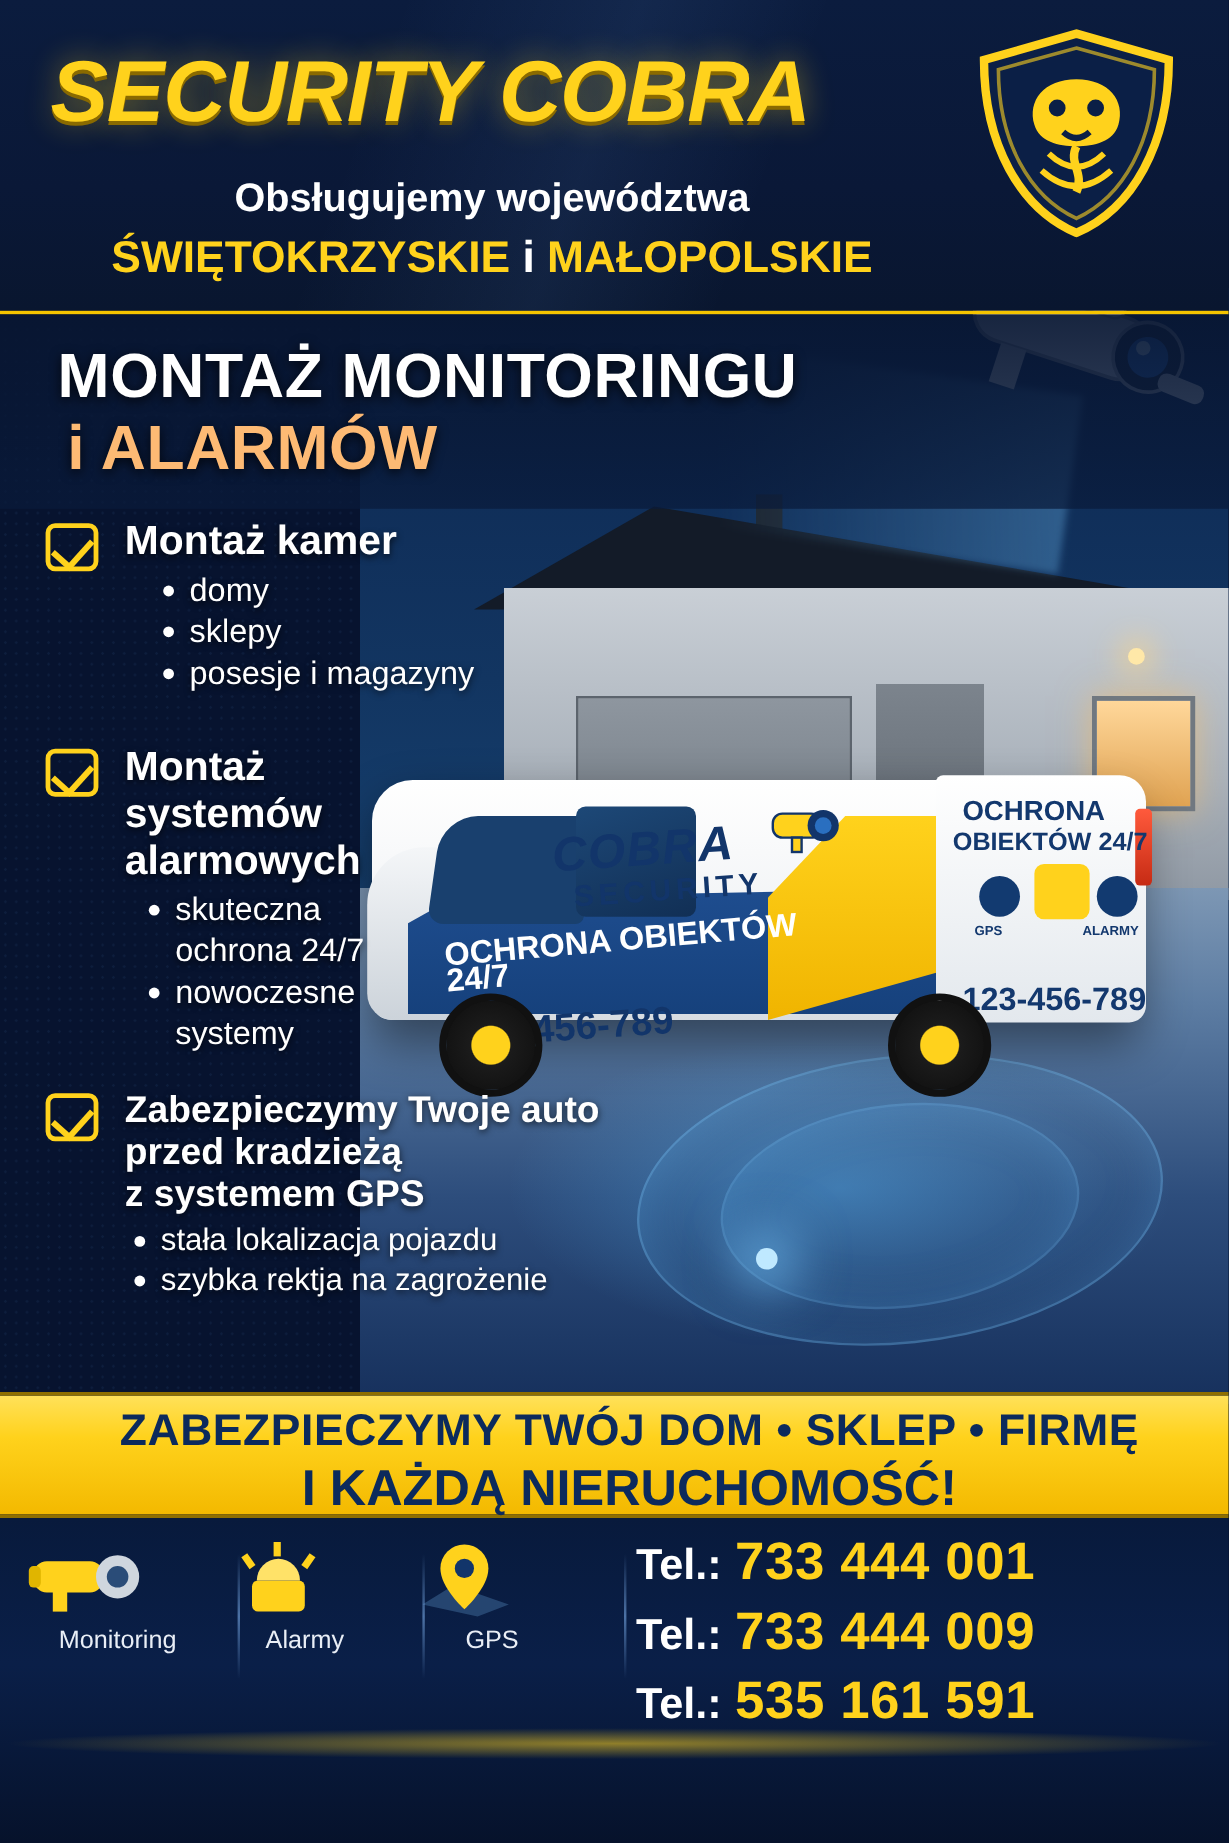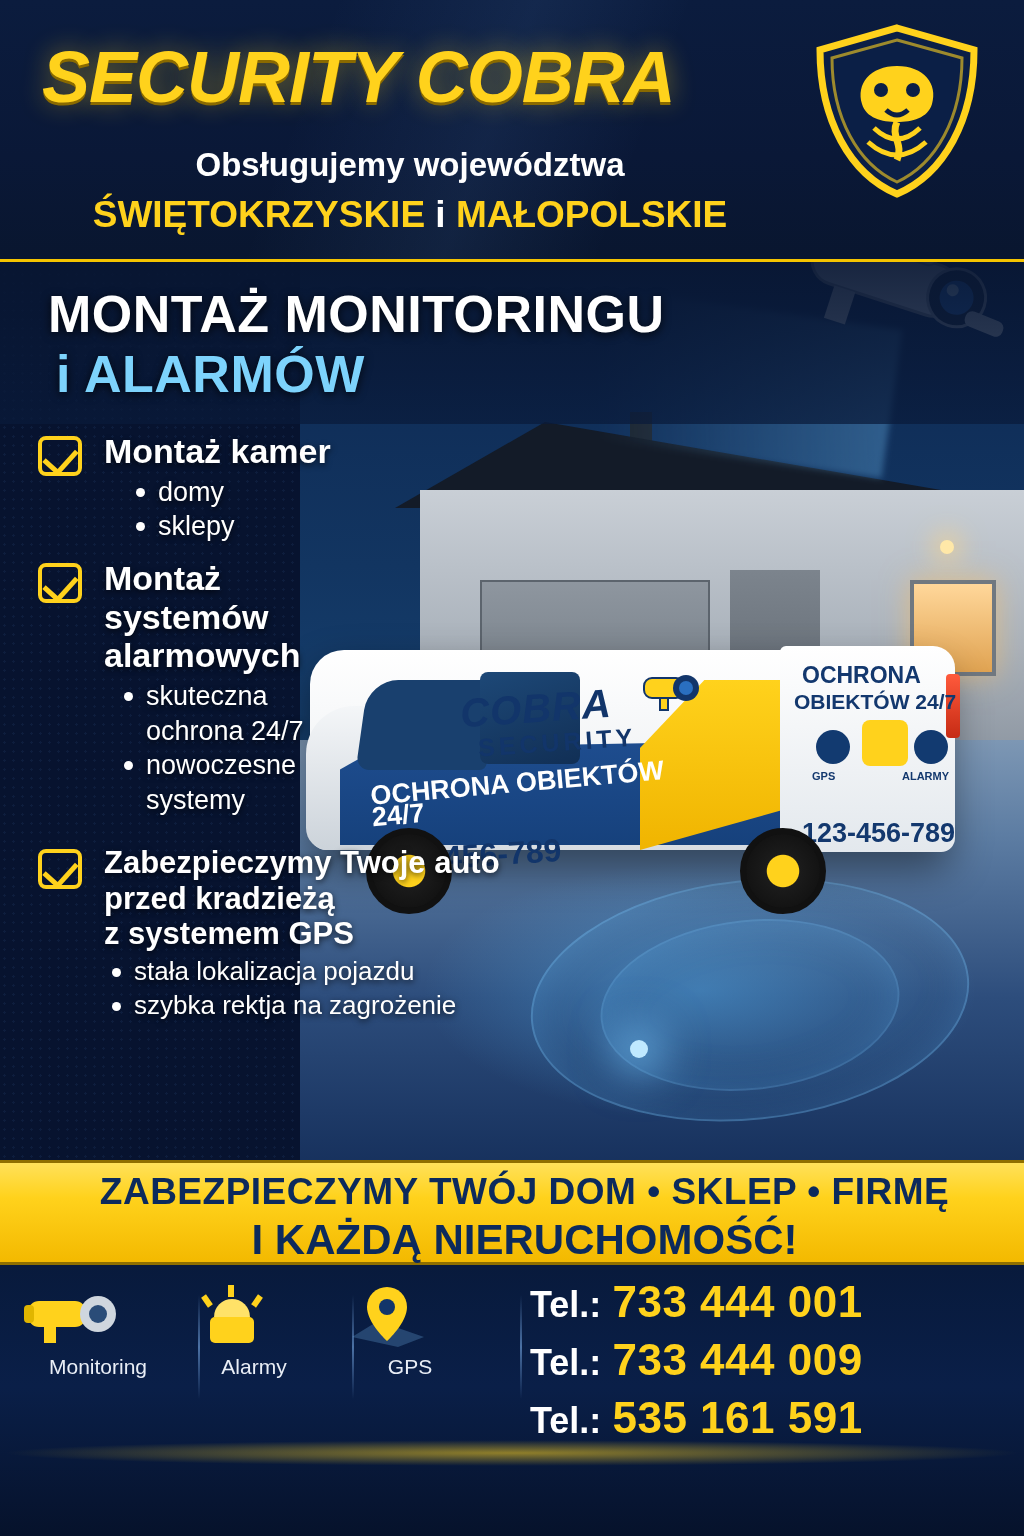--- a/index.html
+++ b/index.html
@@ -69,21 +69,21 @@
     position: absolute; top: 262px; left: 0; width: 1024px; height: 162px;
     background: linear-gradient(180deg, rgba(8,22,50,0.92) 0%, rgba(9,26,58,0.72) 100%);
   }
   .title1 {
     position: absolute; top: 284px; left: 48px;
     font-size: 52px; font-weight: 800; color: #ffffff; letter-spacing: .5px;
     text-shadow: 0 2px 10px rgba(0,0,0,.8);
   }
   .title2 {
     position: absolute; top: 344px; left: 56px;
-    font-size: 52px; font-weight: 800; color: #7dd3fc; letter-spacing: .5px;
+    font-size: 52px; font-weight: 800; color: #fdba74; letter-spacing: .5px;
     text-shadow: 0 2px 10px rgba(0,0,0,.8);
   }
 
   
   .photo {
     position: absolute; top: 240px; left: 300px; width: 724px; height: 930px;
     overflow: hidden;
   }
   .sky {
     position:absolute; inset:0;
@@ -254,21 +254,21 @@
   .bullets { margin-left: 100px; margin-top: 4px; }
   .bullet {
     position:relative; font-size: 27px; color:#ffffff; line-height: 1.28; padding-left: 24px;
     text-shadow: 0 2px 6px rgba(0,0,0,.75);
   }
   .bullet::before {
     content:""; position:absolute; left:2px; top:13px; width:9px; height:9px; border-radius:50%;
     background:#ffffff;
   }
   .f1 { top: 0; }
-  .f2 { margin-top: 15px; }
+  .f2 { margin-top: 42px; }
   .f2 .bullets { margin-left: 88px; }
   .f3 { margin-top: 28px; }
   .f3 .feat-title { font-size: 31px; }
   .f3 .bullets { margin-left: 76px; }
   .f3 .bullet { font-size: 26px; }
 
   
   .cta {
     position:absolute; left:0; top: 1160px; width: 1024px; height: 105px;
     background: linear-gradient(180deg,#ffe15a 0%, #ffd21c 35%, #f3b900 100%);
@@ -415,20 +415,21 @@
   <div class="title2">i ALARMÓW</div>
 
   <div class="features">
 
     <div class="feat f1">
       <div class="check"></div>
       <div class="feat-title">Montaż kamer</div>
       <div class="bullets">
         <div class="bullet">domy</div>
         <div class="bullet">sklepy</div>
+        <div class="bullet">posesje i magazyny</div>
       </div>
     </div>
 
     <div class="feat f2">
       <div class="check"></div>
       <div class="feat-title" style="white-space:pre-line; max-width:300px;">Montaż
 systemów
 alarmowych</div>
       <div class="bullets">
         <div class="bullet" style="white-space:pre-line;">skuteczna

